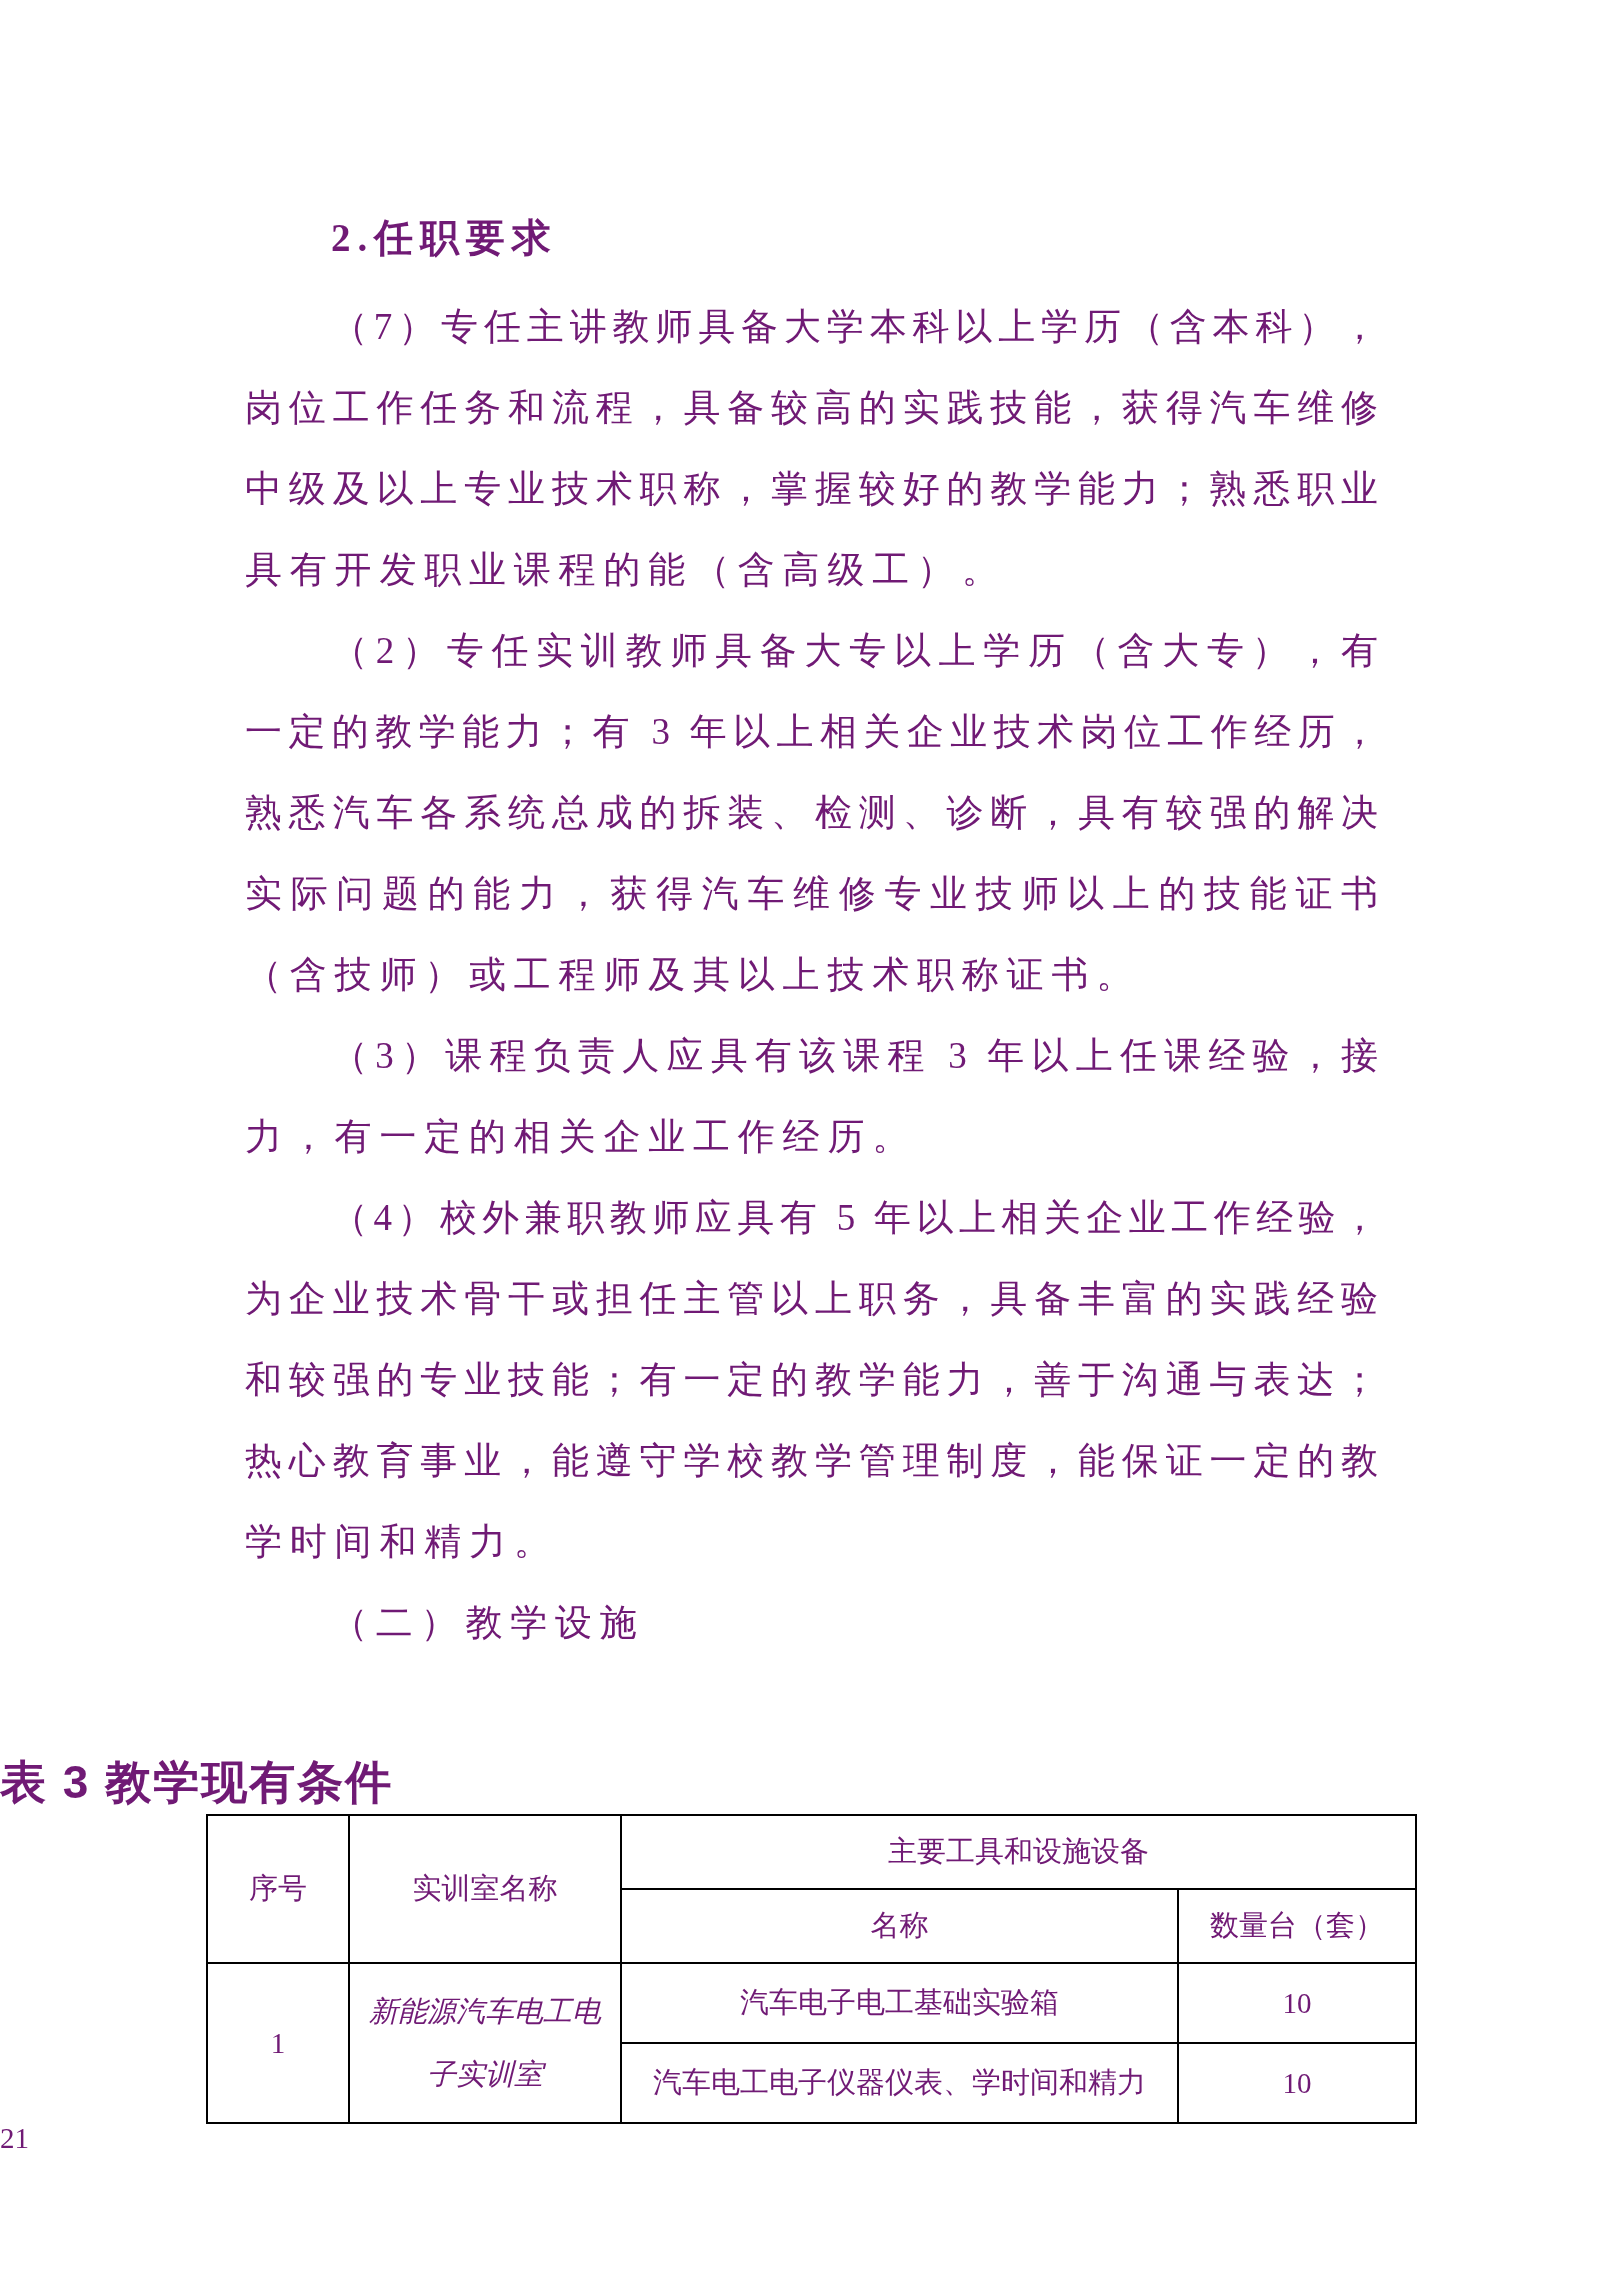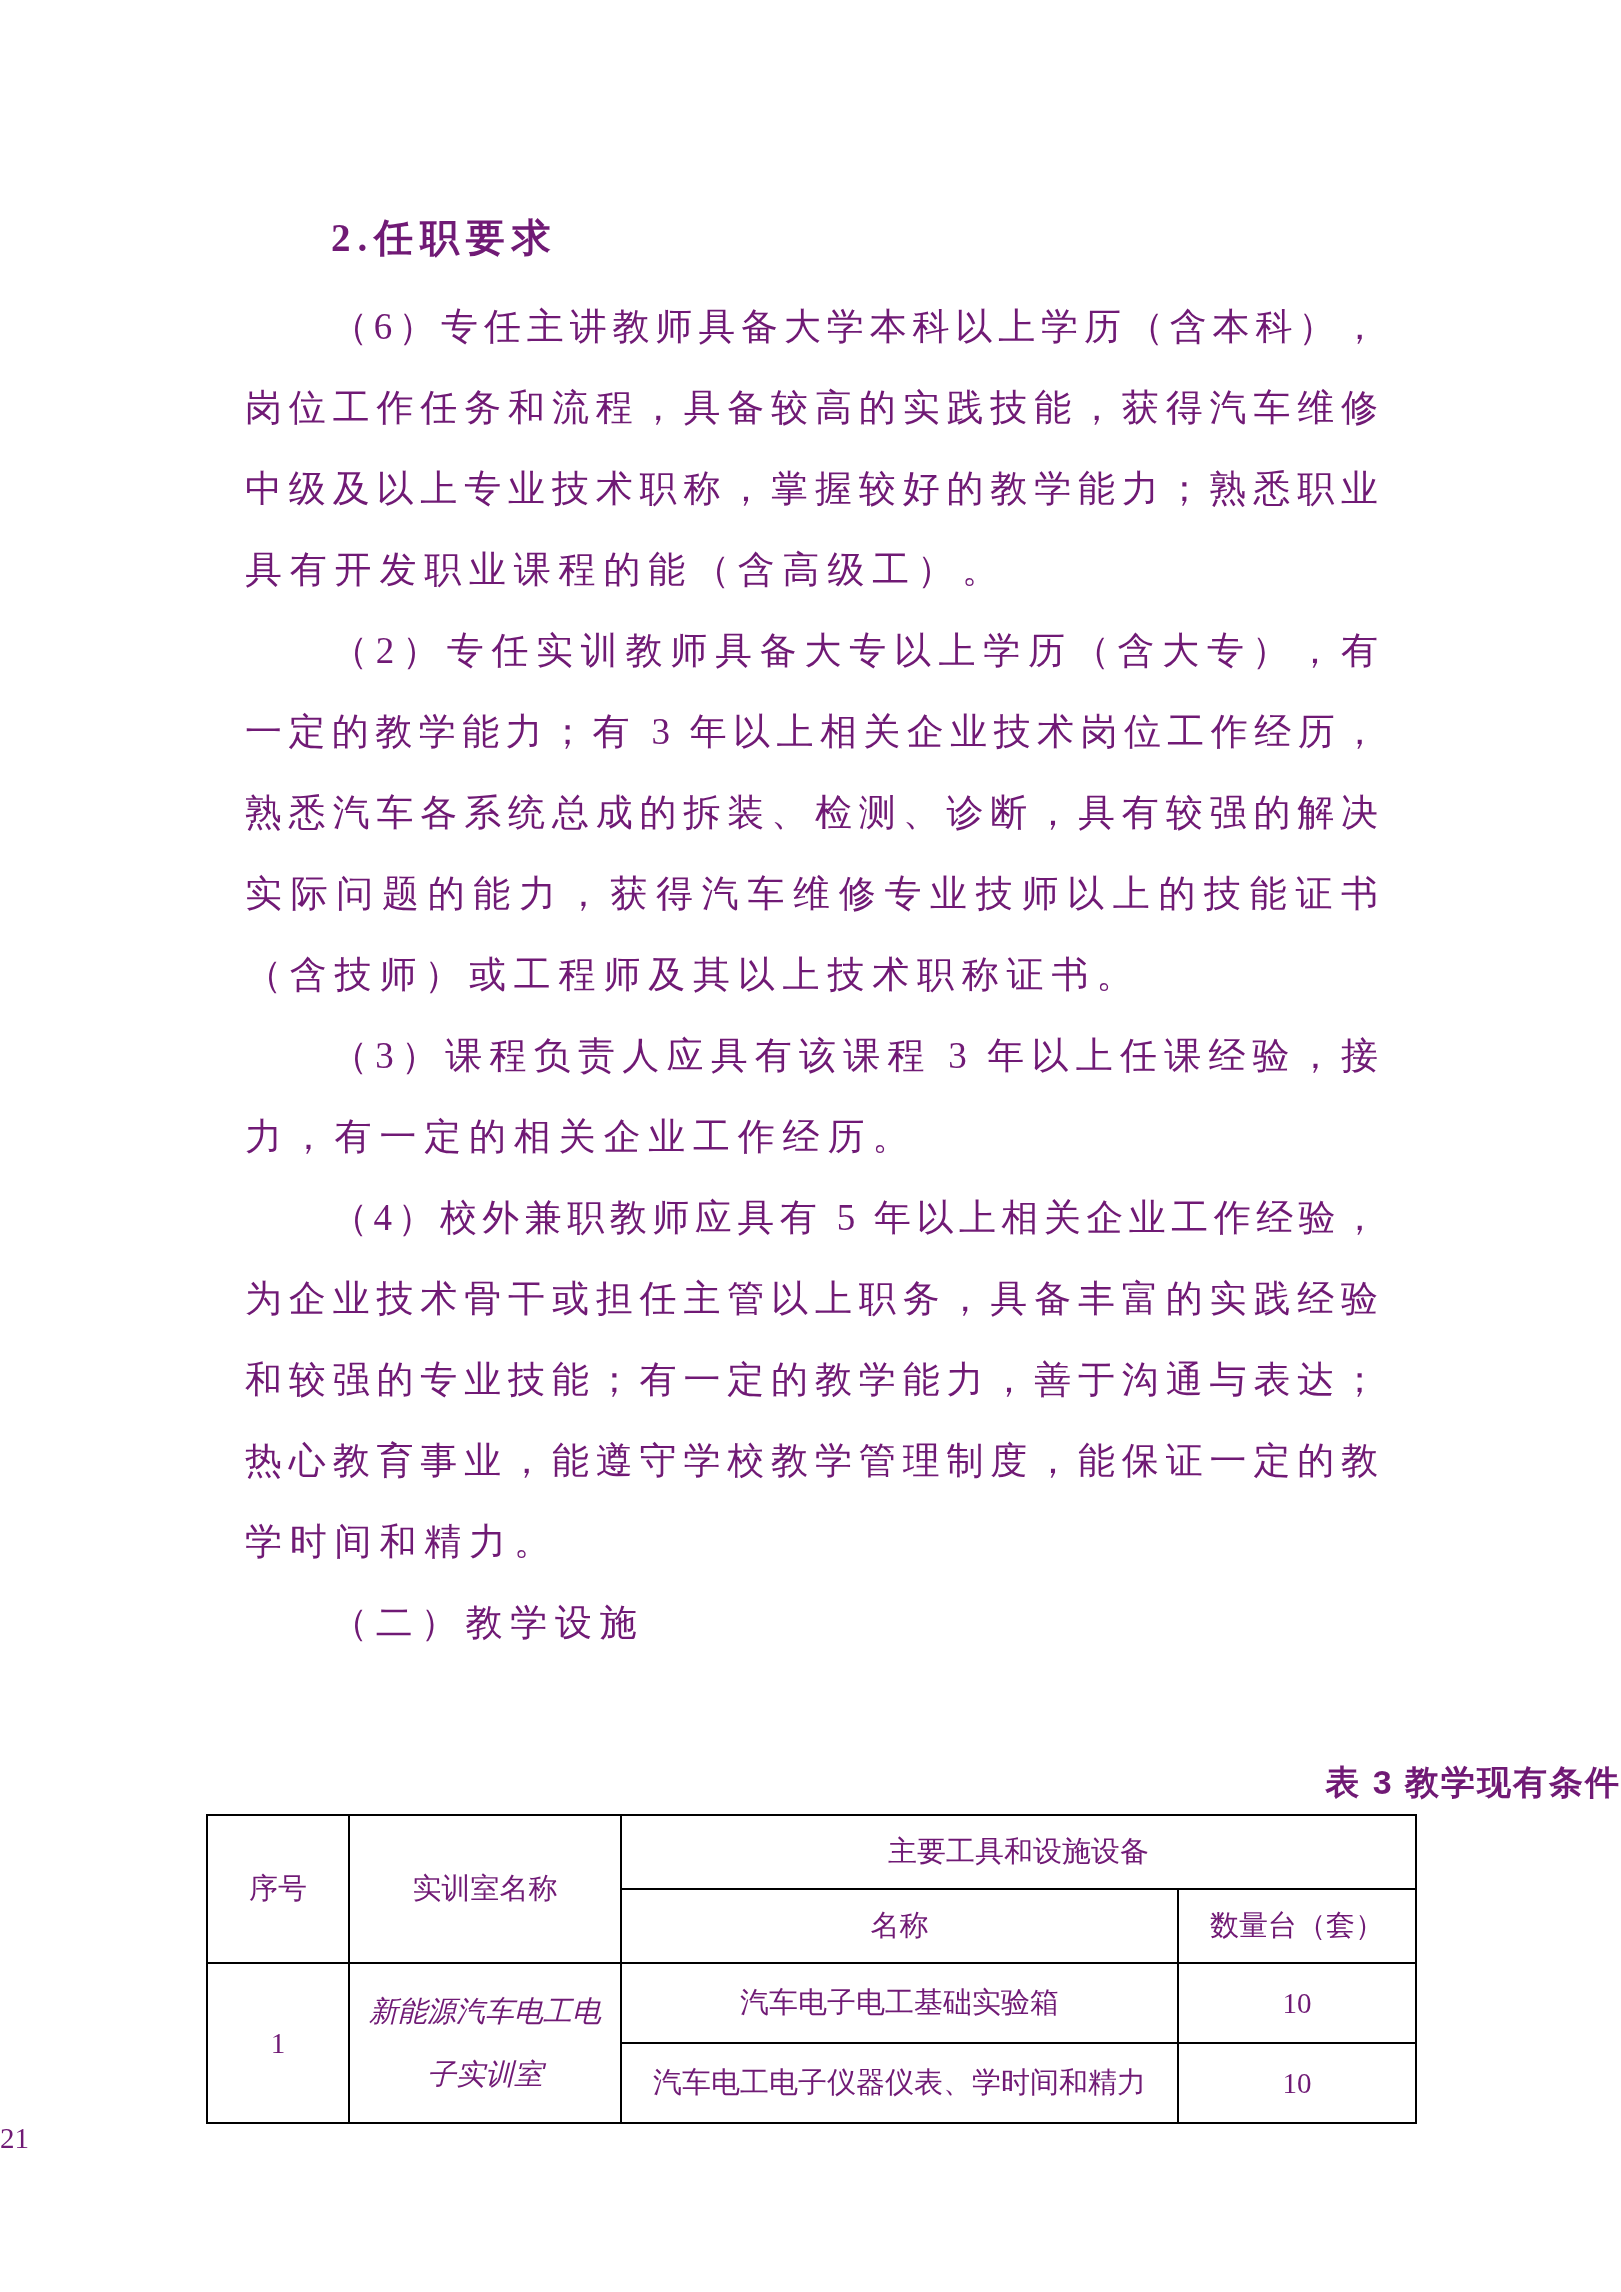--- a/index.html
+++ b/index.html
@@ -48,22 +48,22 @@
     text-align-last: justify;
     text-justify: inter-character;
   }
   .line.indent { text-indent: 86px; }
   
   .table-title {
     position: absolute;
     left: 0;
     top: 1759px;
     width: 100%;
-    text-align: right;
-    font-size: 34px;
+    text-align: left;
+    font-size: 46px;
     font-weight: bold;
     line-height: 47px;
     letter-spacing: 2px;
     font-family: "Liberation Sans", sans-serif;
   }
   
   table.equip {
     position: absolute;
     left: 206px;
     top: 1814px;
@@ -96,21 +96,21 @@
 </style>
 </head>
 <body>
 
 <div class="page">
 
   <div class="doc-heading">2.任职要求</div>
 
   <div class="body-text">
 
-    <div class="line fill indent">（6）专任主讲教师具备大学本科以上学历（含本科），</div>
+    <div class="line fill indent">（7）专任主讲教师具备大学本科以上学历（含本科），</div>
     <div class="line fill">岗位工作任务和流程，具备较高的实践技能，获得汽车维修</div>
     <div class="line fill">中级及以上专业技术职称，掌握较好的教学能力；熟悉职业</div>
     <div class="line">具有开发职业课程的能（含高级工）。</div>
 
     <div class="line fill indent">（2）专任实训教师具备大专以上学历（含大专），有</div>
     <div class="line fill">一定的教学能力；有 3 年以上相关企业技术岗位工作经历，</div>
     <div class="line fill">熟悉汽车各系统总成的拆装、检测、诊断，具有较强的解决</div>
     <div class="line fill">实际问题的能力，获得汽车维修专业技师以上的技能证书</div>
     <div class="line">（含技师）或工程师及其以上技术职称证书。</div>
 

